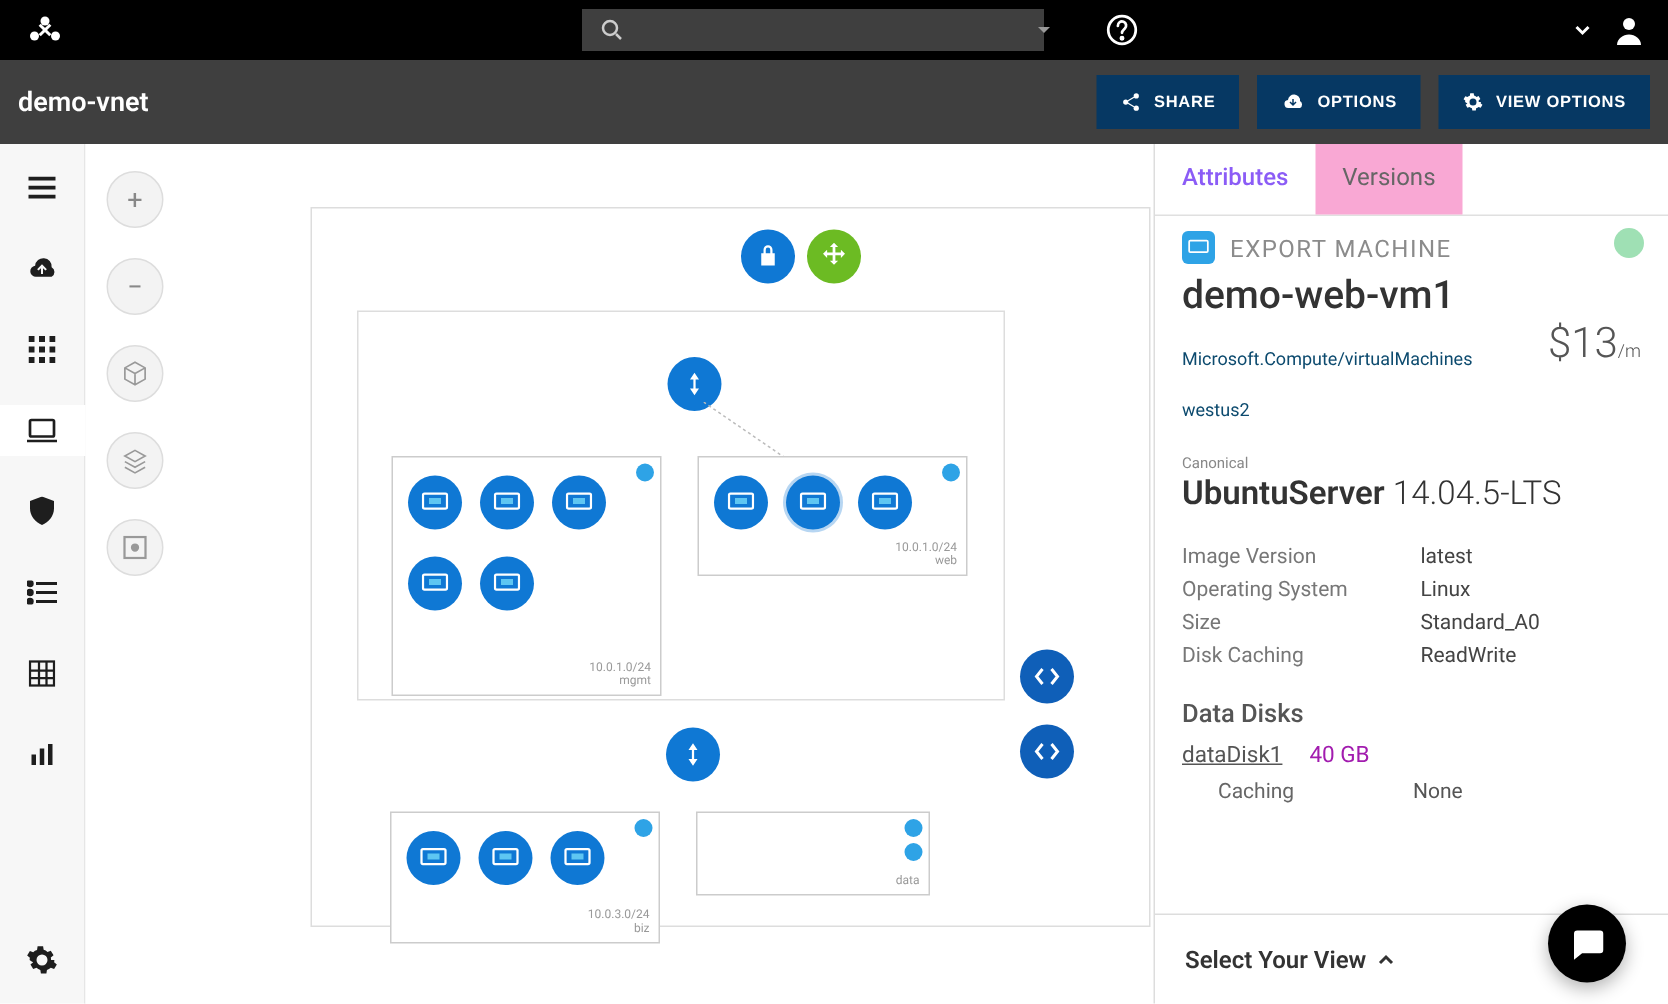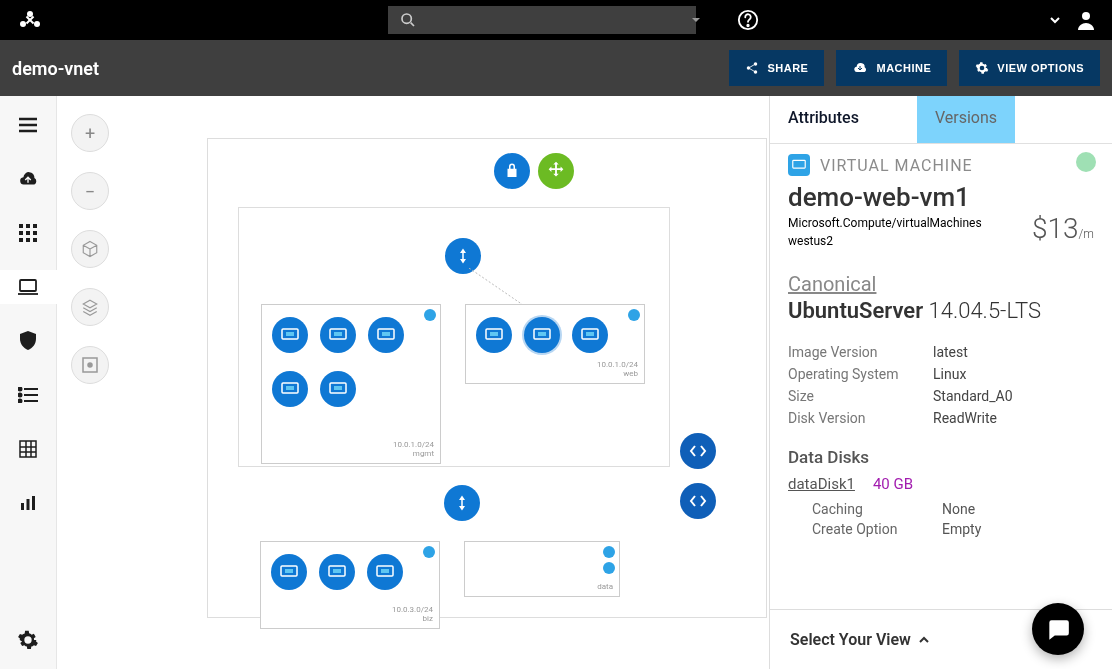--- a/index.html
+++ b/index.html
@@ -44,38 +44,38 @@
 
 .vmcircle { width: 36px; height: 36px; border-radius: 50%; background: #0f78d4; display: inline-flex; align-items: center; justify-content: center; margin: 6px 4px; }
 .vmcircle.selected { box-shadow: 0 0 0 2px rgba(15,120,212,0.3); }
 .vmrow { padding: 6px 6px 0 6px; }
 
 .lbcircle { width: 36px; height: 36px; border-radius: 50%; background: #0f5fb8; display: flex; align-items: center; justify-content: center; position: absolute; }
 
 
 .rightpanel { width: 343px; background: #fff; border-left: 1px solid #ddd; position: relative; display: flex; flex-direction: column; }
 .rightpanel .tabs { display: flex; border-bottom: 1px solid #e0e0e0; height: 48px; }
-.rightpanel .tab { padding: 12px 18px; font-size: 16px; color: #0f172a; cursor: pointer; border-bottom: 2px solid transparent; }
+.rightpanel .tab { padding: 12px 18px; font-size: 16px; color: #8b5cf6; cursor: pointer; border-bottom: 2px solid transparent; }
 .rightpanel .tab.active { font-weight: 500; }
-.rightpanel .tab.inactive { background: #7dd3fc; color: #666; margin-left: 40px; }
+.rightpanel .tab.inactive { background: #f9a8d4; color: #666; }
 
 .rightpanel .body { padding: 10px 18px 0 18px; overflow: hidden; flex: 1; }
 .reslabel { color: #8b8b8b; font-size: 16px; letter-spacing: 1px; display: flex; align-items: center; gap: 10px; }
 .reslabel .iconsq { width: 22px; height: 22px; background: #2ea3e6; border-radius: 4px; display: inline-flex; align-items: center; justify-content: center; }
 .statusdot { width: 20px; height: 20px; border-radius: 50%; background: #9fe0b4; position: absolute; right: 16px; top: 56px; }
 .resname { font-size: 26px; font-weight: 500; color: #333; margin-top: 6px; }
-.resmeta { font-size: 12px; color: #000000; margin-top: 4px; }
+.resmeta { font-size: 12px; color: #0c4a6e; margin-top: 20px; }
 .price { position: absolute; right: 18px; top: 116px; font-size: 28px; font-weight: 300; color: #555; }
 .price .per { font-size: 12px; }
-.publisher { color: #888; font-size: 20px; margin-top: 24px; text-decoration: underline; }
+.publisher { color: #888; font-size: 10px; margin-top: 24px; }
 .ostitle { font-size: 22px; font-weight: 600; color: #333; margin-top: 2px; }
 .ostitle .ver { font-weight: 300; }
 
 .kvtable { margin-top: 18px; font-size: 14px; color: #555; }
-.kvrow { display: flex; padding: 3px 0; }
+.kvrow { display: flex; padding: 3px 0; gap: 14px; }
 .kvkey { width: 145px; color: #777; }
 .kvval { color: #444; }
 
 .sectiontitle { font-size: 17px; color: #555; margin-top: 18px; font-weight: 500; }
 .diskname { font-size: 15px; color: #555; text-decoration: underline; margin-top: 8px; display: inline-block; }
 .disksize { margin-left: 14px; color: #a21caf; font-size: 15px; }
 .disktbl { margin-top: 6px; font-size: 14px; padding-left: 24px; }
 .disktbl .row { display: flex; padding: 2px 0; align-items: center; }
 .disktbl .k { width: 130px; color: #666; }
 .disktbl .v { color: #555; }
@@ -144,21 +144,21 @@
           <circle cx="18" cy="19" r="3"></circle>
           <path d="M8.6 10.6l6.8-4M8.6 13.4l6.8 4" stroke="#fff" stroke-width="1.5"></path>
         </svg>
       <span>SHARE</span>
     </button>
     <button class="actionbtn">
       <svg width="16" height="14" viewBox="0 0 24 18" fill="#fff">
           <path d="M19 8a6 6 0 00-12-1 4 4 0 001 8h11a4 4 0 000-7z"></path>
           <path d="M12 6v6m-3-3l3 3 3-3" stroke="#063863" stroke-width="1.5" fill="none"></path>
         </svg>
-      <span>MACHINE</span>
+      <span>OPTIONS</span>
     </button>
     <button class="actionbtn">
       <svg width="14" height="14" viewBox="0 0 24 24" fill="#fff">
           <path d="M12 8a4 4 0 100 8 4 4 0 000-8zm9 4a7 7 0 01-.2 1.6l2 1.6-2 3.4-2.4-1a7 7 0 01-2.8 1.6l-.4 2.6h-4l-.4-2.6a7 7 0 01-2.8-1.6l-2.4 1-2-3.4 2-1.6A7 7 0 013 12a7 7 0 01.2-1.6l-2-1.6 2-3.4 2.4 1a7 7 0 012.8-1.6L8.8 2h4l.4 2.6a7 7 0 012.8 1.6l2.4-1 2 3.4-2 1.6c.1.5.2 1 .2 1.8z"></path>
         </svg>
       <span>VIEW OPTIONS</span>
     </button>
   </div>
 </div>
 
@@ -396,21 +396,21 @@
       <div class="tab active">Attributes</div>
       <div class="tab inactive">Versions</div>
     </div>
     <div class="body">
       <div class="reslabel">
         <span class="iconsq">
             <svg width="14" height="12" viewBox="0 0 18 14" fill="#fff">
               <rect x="1" y="1" width="16" height="10" rx="1" fill="none" stroke="#fff" stroke-width="1.5"></rect>
             </svg>
           </span>
-        <span>VIRTUAL MACHINE</span>
+        <span>EXPORT MACHINE</span>
       </div>
       <div class="statusdot"></div>
       <div class="resname">demo-web-vm1</div>
       <div class="resmeta">Microsoft.Compute/virtualMachines</div>
       <div class="resmeta">westus2</div>
       <div class="price"><span>$13</span><span class="per">/m</span></div>
       <div class="publisher">Canonical</div>
       <div class="ostitle"><span>UbuntuServer</span> <span class="ver">14.04.5-LTS</span></div>
 
       <div class="kvtable">
@@ -420,38 +420,34 @@
           </div>
         <div class="kvrow">
             <div class="kvkey">Operating System</div>
             <div class="kvval">Linux</div>
           </div>
         <div class="kvrow">
             <div class="kvkey">Size</div>
             <div class="kvval">Standard_A0</div>
           </div>
         <div class="kvrow">
-            <div class="kvkey">Disk Version</div>
+            <div class="kvkey">Disk Caching</div>
             <div class="kvval">ReadWrite</div>
           </div>
       </div>
 
       <div class="sectiontitle">Data Disks</div>
       <div>
         <span class="diskname">dataDisk1</span>
         <span class="disksize">40 GB</span>
       </div>
       <div class="disktbl">
         <div class="row">
             <div class="k">Caching</div>
             <div class="v">None</div>
-          </div>
-        <div class="row">
-            <div class="k">Create Option</div>
-            <div class="v">Empty</div>
           </div>
       </div>
     </div>
 
     <div class="select-view">
       <span>Select Your View</span>
       <svg width="14" height="14" viewBox="0 0 14 14">
           <path d="M3 9l4-4 4 4" stroke="#333" stroke-width="2" fill="none"></path>
         </svg>
     </div>

